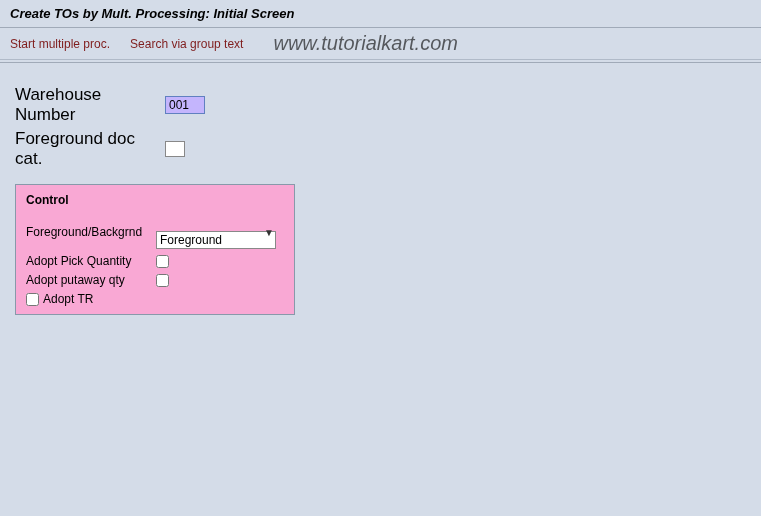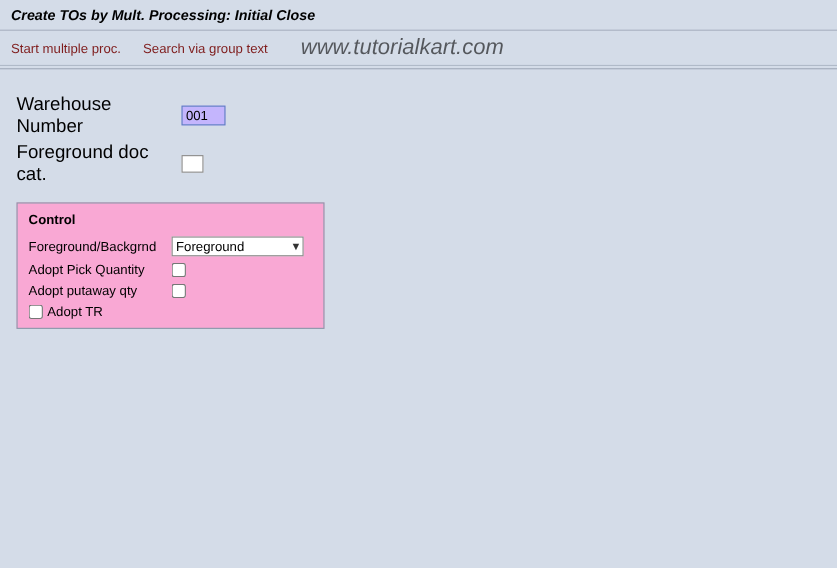--- a/index.html
+++ b/index.html
@@ -135,20 +135,21 @@
       border: 1px solid #888;
       background-color: #ffffff;
       padding: 1px 3px;
       font-size: 12px;
       height: 18px;
       width: 120px;
       appearance: none;
       -webkit-appearance: none;
       padding-right: 18px;
       cursor: pointer;
+      margin-top: 16px;
     }
 
     .select-arrow {
       position: absolute;
       right: 2px;
       pointer-events: none;
       font-size: 10px;
       color: #333;
     }
 
@@ -169,21 +170,21 @@
     .warehouse-input {
       background-color: #c4b5fd;
       border: 1px solid #6080c0;
       color: #000;
     }
   </style>
 </head>
 <body>
 
 <div class="title-bar">
-  <span>Create TOs by Mult. Processing: Initial Close</span>
+  <span>Create TOs by Mult. Processing: Initial Screen</span>
 </div>
 
 <div class="menu-bar">
   <span class="menu-item">Start multiple proc.</span>
   <span class="menu-item">Search via group text</span>
   <span class="watermark">www.tutorialkart.com</span>
 </div>
 
 <div class="toolbar-separator"></div>
 

